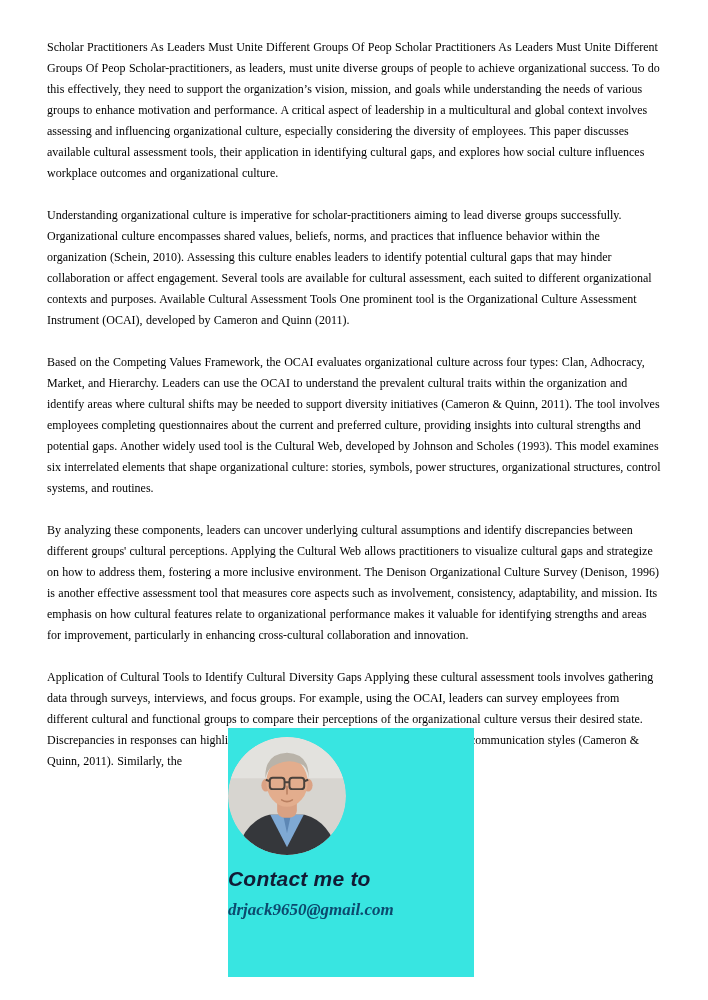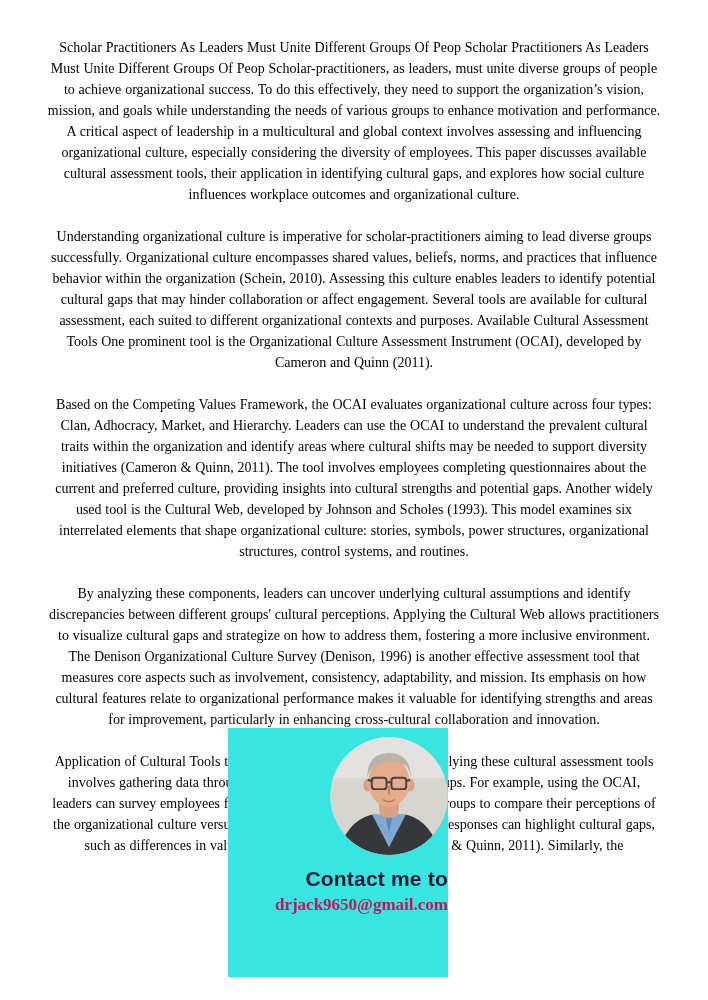--- a/index.html
+++ b/index.html
@@ -18,37 +18,38 @@
   }
   .text-col {
     position: absolute;
     top: 37px;
     left: 47px;
     width: 614px;
     color: #000000;
   }
   .para {
     margin: 0 0 21px 0;
-    font-size: 14px;
+    font-size: 12px;
     line-height: 21px;
-    text-align: center;
+    text-align: left;
     word-spacing: 0.3px;
   }
   .overlay {
     position: absolute;
     left: 228px;
     top: 728px;
-    width: 220px;
+    width: 246px;
     height: 249px;
     background: #38E5E1;
     display: flex;
     flex-direction: column;
-    align-items: flex-end;
+    align-items: flex-start;
     box-sizing: border-box;
     padding-top: 9px;
+    font-style: italic;
   }
   .avatar-wrap {
     width: 118px;
     height: 118px;
     border-radius: 50%;
     overflow: hidden;
     flex: 0 0 auto;
   }
   .avatar-wrap svg {
     display: block;
@@ -64,21 +65,22 @@
     letter-spacing: 0.2px;
   }
   .contact-heading.first {
     margin-top: 10px;
   }
   .contact-email {
     font-family: "Liberation Serif", serif;
     font-weight: 700;
     font-size: 17px;
     line-height: 24px;
-    color: #be185d;
+    margin-top: 5px;
+    color: #0c4a6e;
   }
 </style>
 </head>
 <body>
 
 <div class="page">
 
   <div class="text-col">
     <p class="para">Scholar Practitioners As Leaders Must Unite Different Groups Of Peop Scholar Practitioners As Leaders Must Unite Different Groups Of Peop Scholar-practitioners, as leaders, must unite diverse groups of people to achieve organizational success. To do this effectively, they need to support the organization’s vision, mission, and goals while understanding the needs of various groups to enhance motivation and performance. A critical aspect of leadership in a multicultural and global context involves assessing and influencing organizational culture, especially considering the diversity of employees. This paper discusses available cultural assessment tools, their application in identifying cultural gaps, and explores how social culture influences workplace outcomes and organizational culture.</p>
     <p class="para">Understanding organizational culture is imperative for scholar-practitioners aiming to lead diverse groups successfully. Organizational culture encompasses shared values, beliefs, norms, and practices that influence behavior within the organization (Schein, 2010). Assessing this culture enables leaders to identify potential cultural gaps that may hinder collaboration or affect engagement. Several tools are available for cultural assessment, each suited to different organizational contexts and purposes. Available Cultural Assessment Tools One prominent tool is the Organizational Culture Assessment Instrument (OCAI), developed by Cameron and Quinn (2011).</p>

